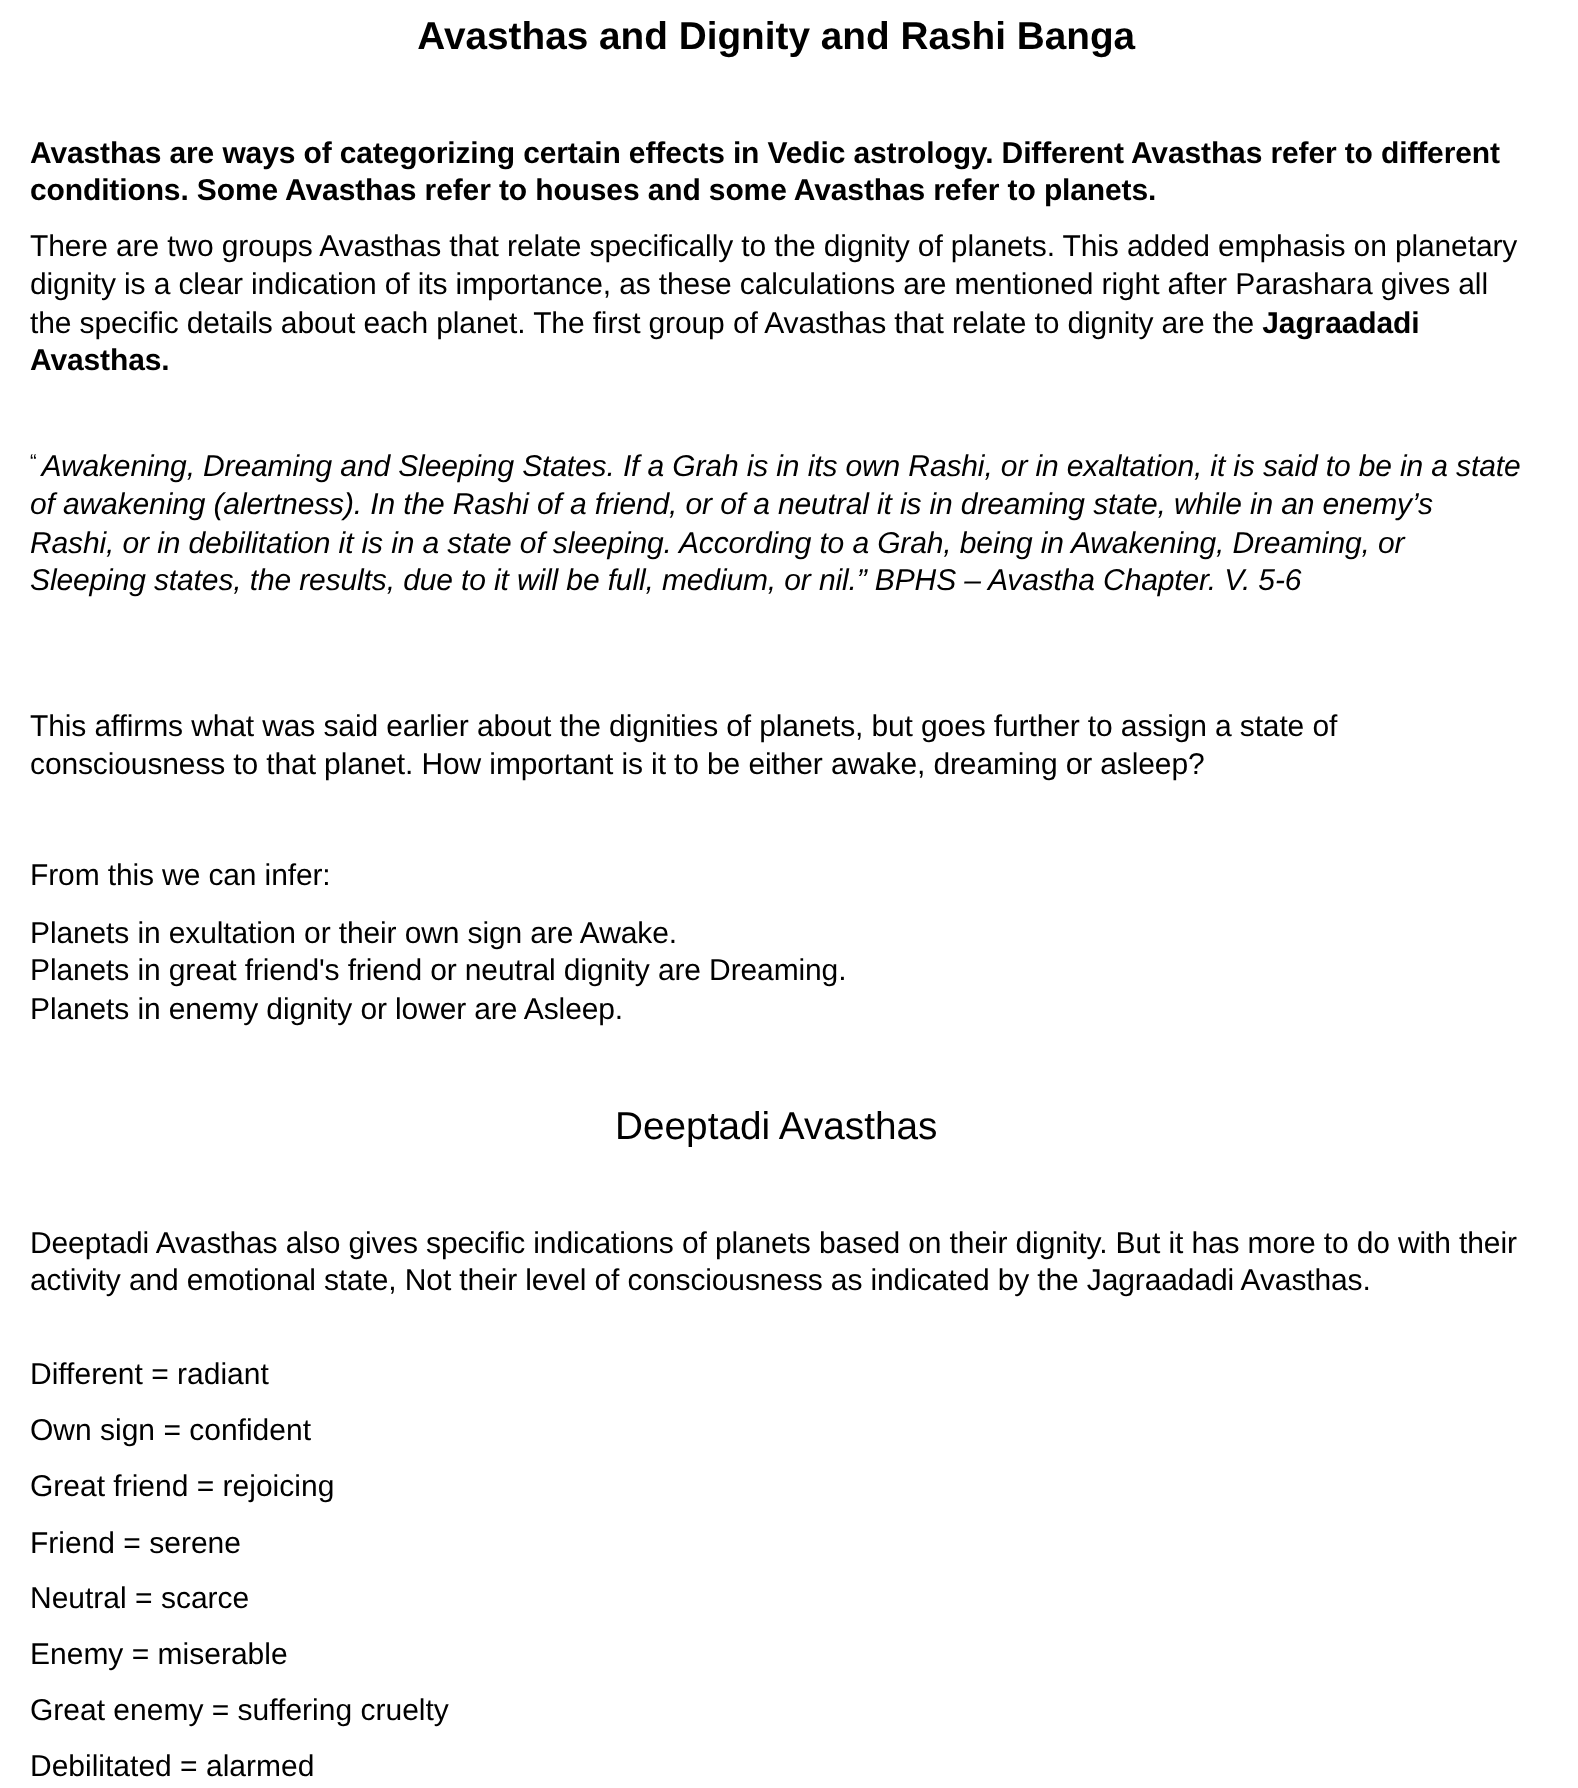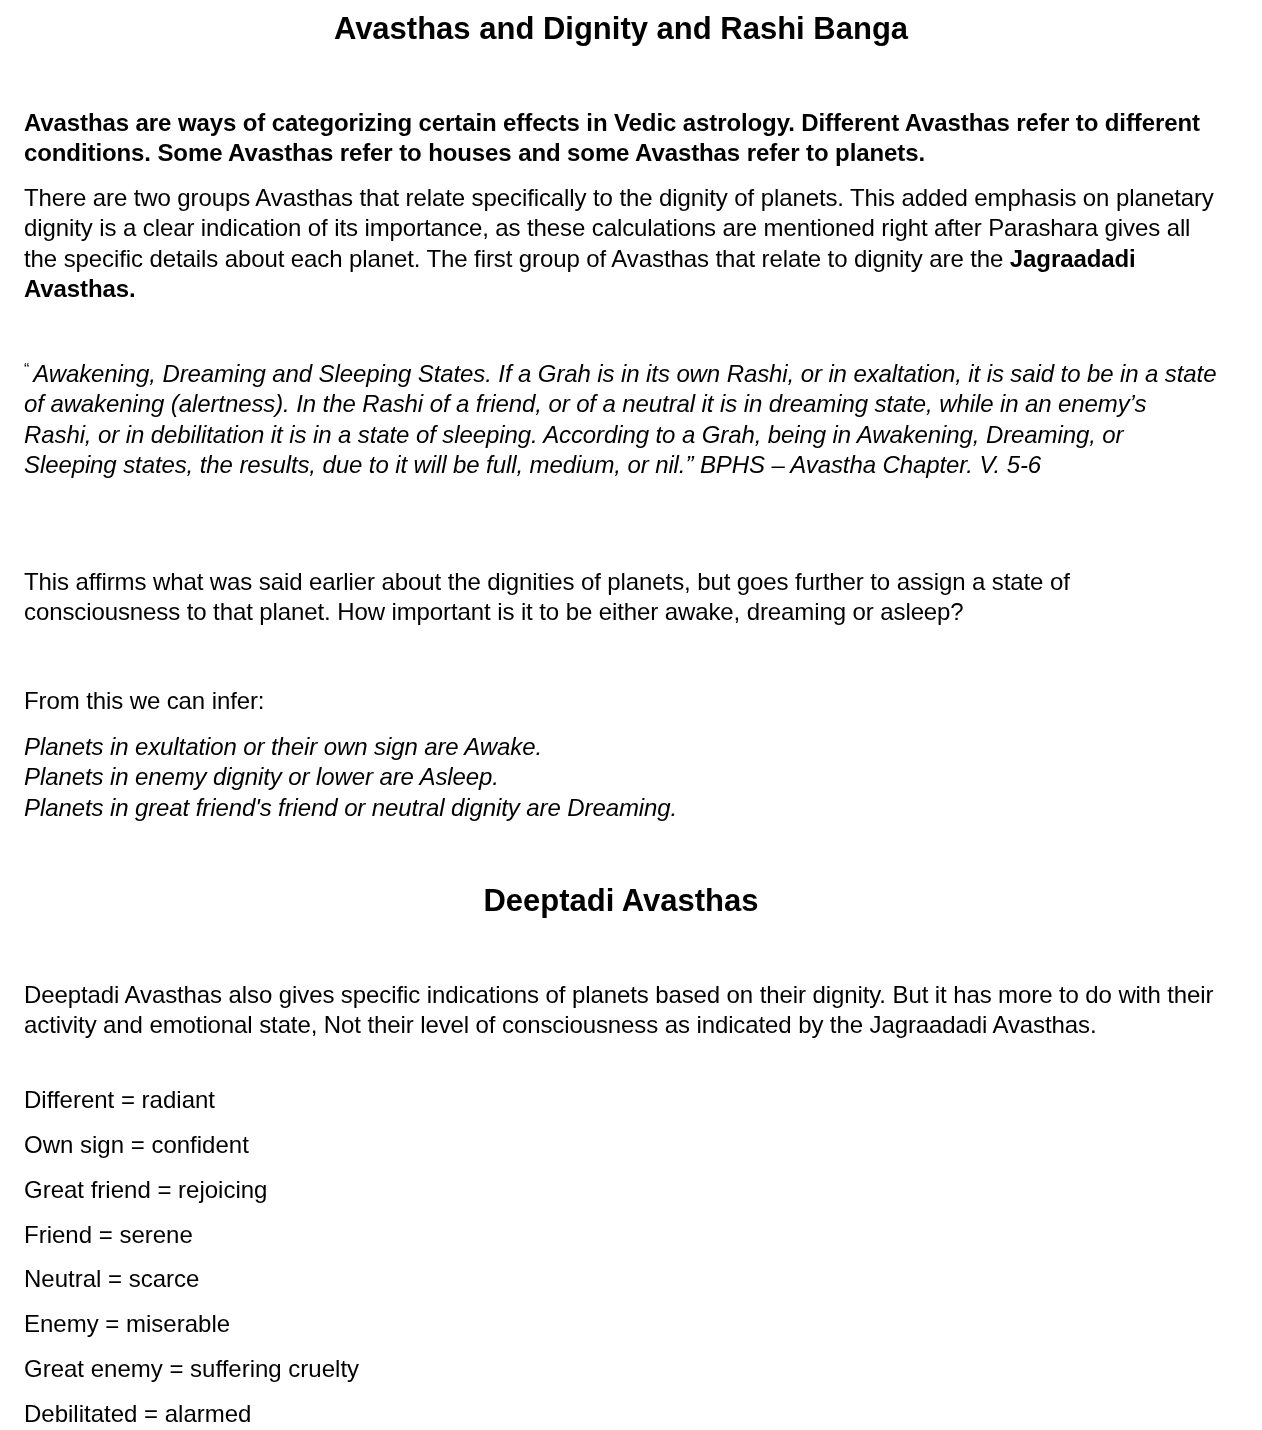--- a/index.html
+++ b/index.html
@@ -32,21 +32,21 @@
       font-weight: bold;
       line-height: 38px;
     }
     h2.section {
       position: absolute;
       left: 0;
       width: 1194px;
       margin: 0;
       text-align: center;
       font-size: 31px;
-      font-weight: bold;
+      font-weight: normal;
       line-height: 38px;
     }
     .p {
       position: absolute;
       left: 0;
       width: 1195px;
       margin: 0;
       font-size: 24px;
       line-height: 30.3px;
       letter-spacing: -0.1px;
@@ -81,24 +81,24 @@
   <p class="p" style="top:108px;font-weight:bold;">Avasthas are ways of categorizing certain effects in Vedic astrology. Different Avasthas refer to different conditions. Some Avasthas refer to houses and some Avasthas refer to planets.</p>
 
   <p class="p" style="top:183px;"><span>There are two groups Avasthas that relate specifically to the dignity of planets. This added emphasis on planetary dignity is a clear indication of its importance, as these calculations are mentioned right after Parashara gives  all the specific details about each planet. The first group of Avasthas that relate to dignity are the </span><b>Jagraadadi Avasthas.</b></p>
 
   <p class="p quote" style="top:355px;"><span class="open-q">“</span><span>Awakening, Dreaming and Sleeping States. If a Grah is in its own Rashi, or in exaltation, it is said to be in a state of awakening (alertness). In the Rashi of a friend, or of a neutral it is in dreaming state, while in an enemy’s Rashi, or in debilitation it is in a state of sleeping. According to a Grah, being in Awakening, Dreaming, or Sleeping states, the results, due to it will be full, medium, or nil.” BPHS – Avastha Chapter. V. 5-6</span></p>
 
   <p class="p" style="top:567px;">This affirms what was said earlier about the dignities of planets, but goes further to assign a state of consciousness to that planet. How important is it to be either awake, dreaming or asleep?</p>
 
   <p class="p" style="top:686px;">From this we can infer:</p>
 
-  <p class="p" style="top:732px;font-style:italic;">
+  <p class="p" style="top:732px;">
     <span class="line">Planets in exultation or their own sign are Awake.</span>
+    <span class="line">Planets in great friend's friend or neutral dignity are Dreaming.</span>
     <span class="line">Planets in enemy dignity or lower are Asleep.</span>
-    <span class="line">Planets in great friend's friend or neutral dignity are Dreaming.</span>
   </p>
 
   <h2 class="section" style="top:882px;">Deeptadi Avasthas</h2>
 
   <p class="p" style="top:980px;">Deeptadi Avasthas also gives specific indications of planets based on their dignity. But it has more to do with their activity and emotional state, Not their level of consciousness as indicated by the Jagraadadi Avasthas.</p>
 
   <div class="pair" style="top:1085px;">Different = radiant</div>
   <div class="pair" style="top:1130px;">Own sign = confident</div>
   <div class="pair" style="top:1175px;">Great friend = rejoicing</div>
   <div class="pair" style="top:1220px;">Friend = serene</div>

